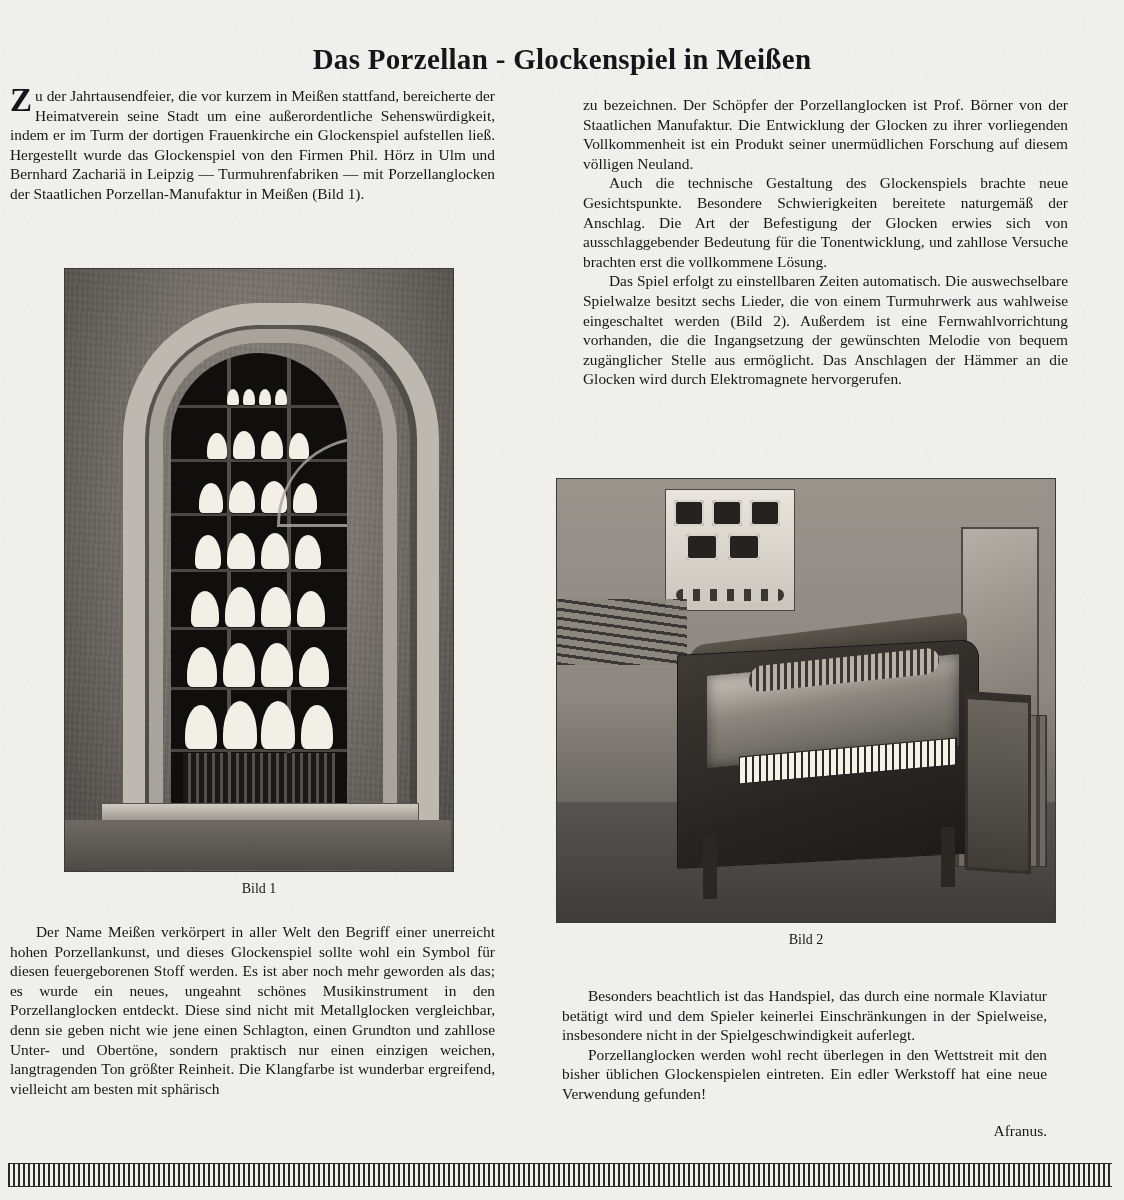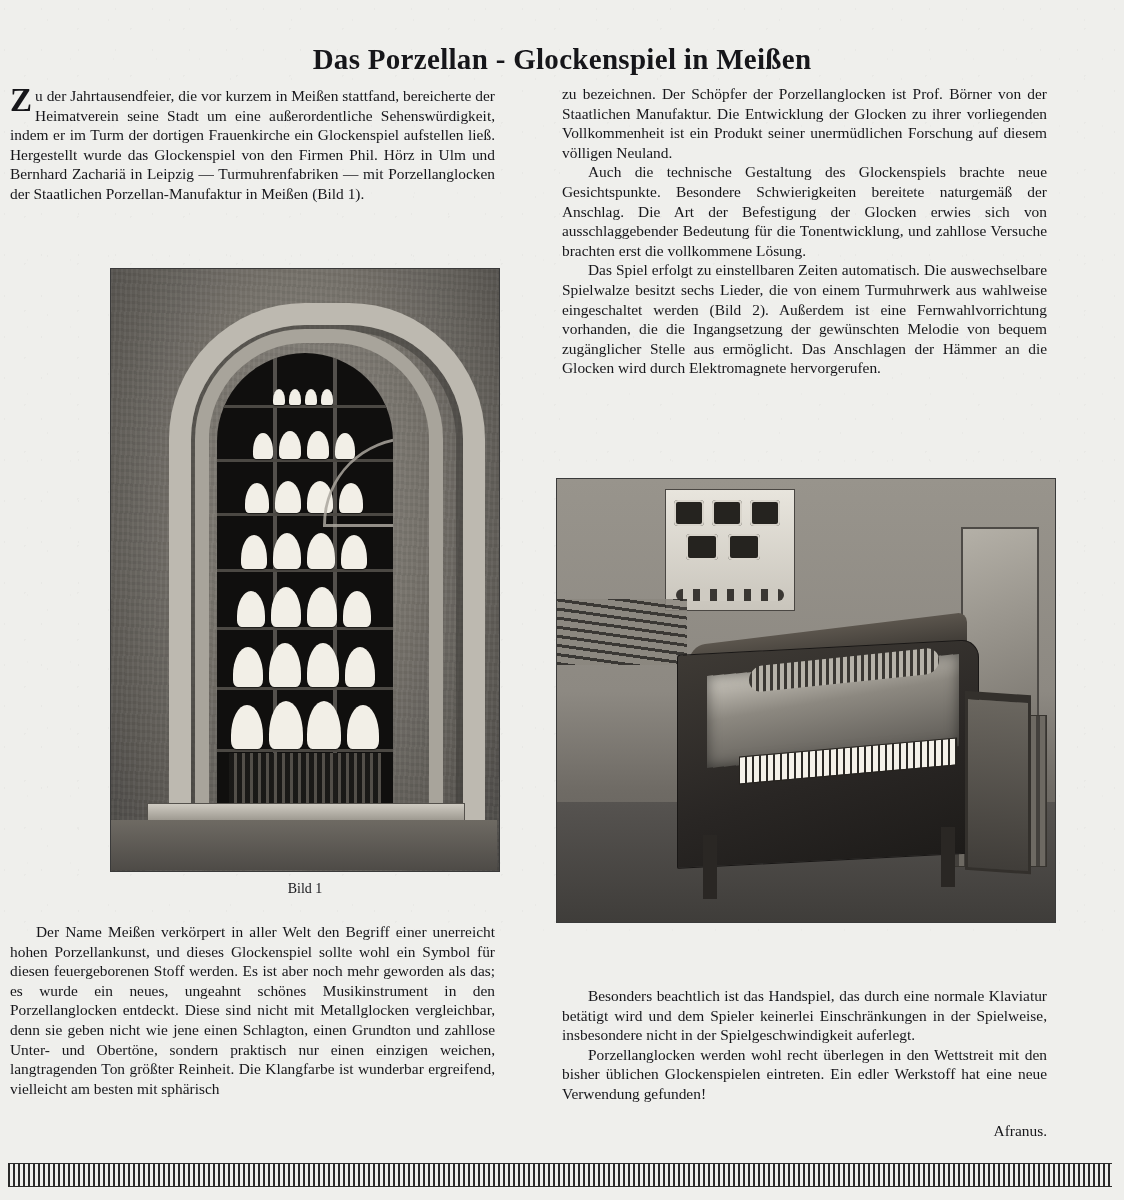--- a/index.html
+++ b/index.html
@@ -81,21 +81,21 @@
     position: relative;
   }
   .figcaption {
     text-align: center;
     font-size: 14px;
     margin-top: 9px;
     font-family: "Liberation Serif", serif;
   }
 
   
-  #fig1 { left: 64px; top: 268px; margin-left: 46px; }
+  #fig1 { left: 64px; top: 268px; }
   #fig1 .frame { width: 388px; height: 602px; }
   .wall {
     position: absolute; inset: 0;
     background:
       radial-gradient(ellipse at 50% 38%, #8f8b84 0%, #77736c 42%, #5d5a55 76%, #4a4845 100%);
   }
   .wall:after {
     content: "";
     position: absolute; inset: 0;
     background-image:
@@ -333,21 +333,21 @@
       <div class="sill"></div>
       <div class="base-wall"></div>
     </div>
     <div class="figcaption">Bild 1</div>
   </div>
 
   <div class="col col-left" style="top: 922px;">
     <p class="p">Der Name Meißen verkörpert in aller Welt den Begriff einer unerreicht hohen Porzellankunst, und dieses Glockenspiel sollte wohl ein Symbol für diesen feuergeborenen Stoff werden. Es ist aber noch mehr geworden als das; es wurde ein neues, ungeahnt schönes Musikinstrument in den Porzellanglocken entdeckt. Diese sind nicht mit Metallglocken vergleichbar, denn sie geben nicht wie jene einen Schlagton, einen Grundton und zahllose Unter- und Obertöne, sondern praktisch nur einen einzigen weichen, langtragenden Ton größter Reinheit. Die Klangfarbe ist wunderbar ergreifend, vielleicht am besten mit sphärisch</p>
   </div>
 
-  <div class="col col-right" style="top: 84px;">
+  <div class="col col-right" style="top: 95px; margin-left: 21px;">
     <p class="p noindent">zu bezeichnen. Der Schöpfer der Porzellanglocken ist Prof. Börner von der Staatlichen Manufaktur. Die Entwicklung der Glocken zu ihrer vorliegenden Vollkommenheit ist ein Produkt seiner unermüdlichen Forschung auf diesem völligen Neuland.</p>
     <p class="p">Auch die technische Gestaltung des Glockenspiels brachte neue Gesichtspunkte. Besondere Schwierigkeiten bereitete naturgemäß der Anschlag. Die Art der Befestigung der Glocken erwies sich von ausschlaggebender Bedeutung für die Tonentwicklung, und zahllose Versuche brachten erst die vollkommene Lösung.</p>
     <p class="p">Das Spiel erfolgt zu einstellbaren Zeiten automatisch. Die auswechselbare Spielwalze besitzt sechs Lieder, die von einem Turmuhrwerk aus wahlweise eingeschaltet werden (Bild 2). Außerdem ist eine Fernwahlvorrichtung vorhanden, die die Ingangsetzung der gewünschten Melodie von bequem zugänglicher Stelle aus ermöglicht. Das Anschlagen der Hämmer an die Glocken wird durch Elektromagnete hervorgerufen.</p>
   </div>
 
   <div class="figure" id="fig2">
     <div class="frame">
       <div class="room"></div>
       <div class="room-floor"></div>
       <div class="wall-panel"></div>
@@ -368,20 +368,21 @@
       <div class="cabinet"></div>
       <div class="mech"></div>
       <div class="roller"></div>
       <div class="keys"></div>
 
       <div class="bench-leg" style="left: 146px; top: 356px; width: 14px; height: 64px;"></div>
       <div class="bench-leg" style="left: 384px; top: 348px; width: 14px; height: 60px;"></div>
 
       <div class="chair"></div>
     </div>
+    <div class="figcaption">Bild 2</div>
   </div>
 
   <div class="col col-right" style="top: 986px;">
     <p class="p">Besonders beachtlich ist das Handspiel, das durch eine normale Klaviatur betätigt wird und dem Spieler keinerlei Einschränkungen in der Spielweise, insbesondere nicht in der Spielgeschwindigkeit auferlegt.</p>
     <p class="p">Porzellanglocken werden wohl recht überlegen in den Wettstreit mit den bisher üblichen Glockenspielen eintreten. Ein edler Werkstoff hat eine neue Verwendung gefunden!</p>
     <p class="p noindent" style="text-align:right; margin-top:17px;">Afranus.</p>
   </div>
 
   <div class="footer-rule"></div>
 </div>

